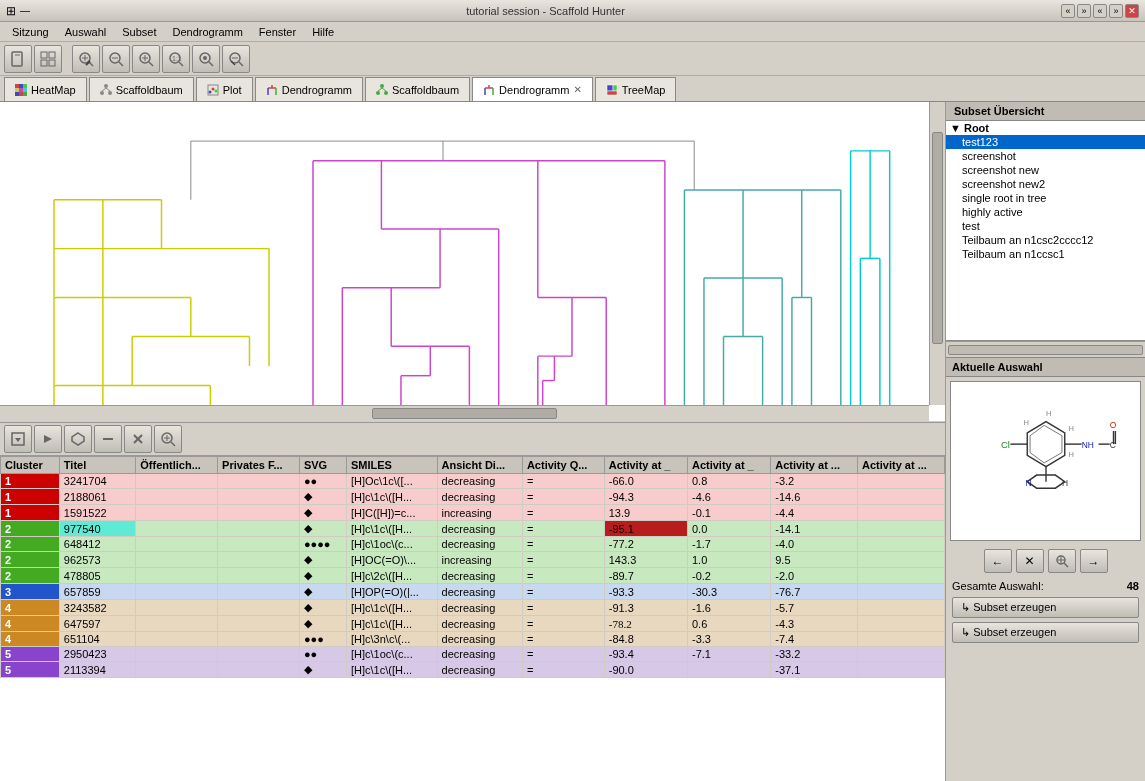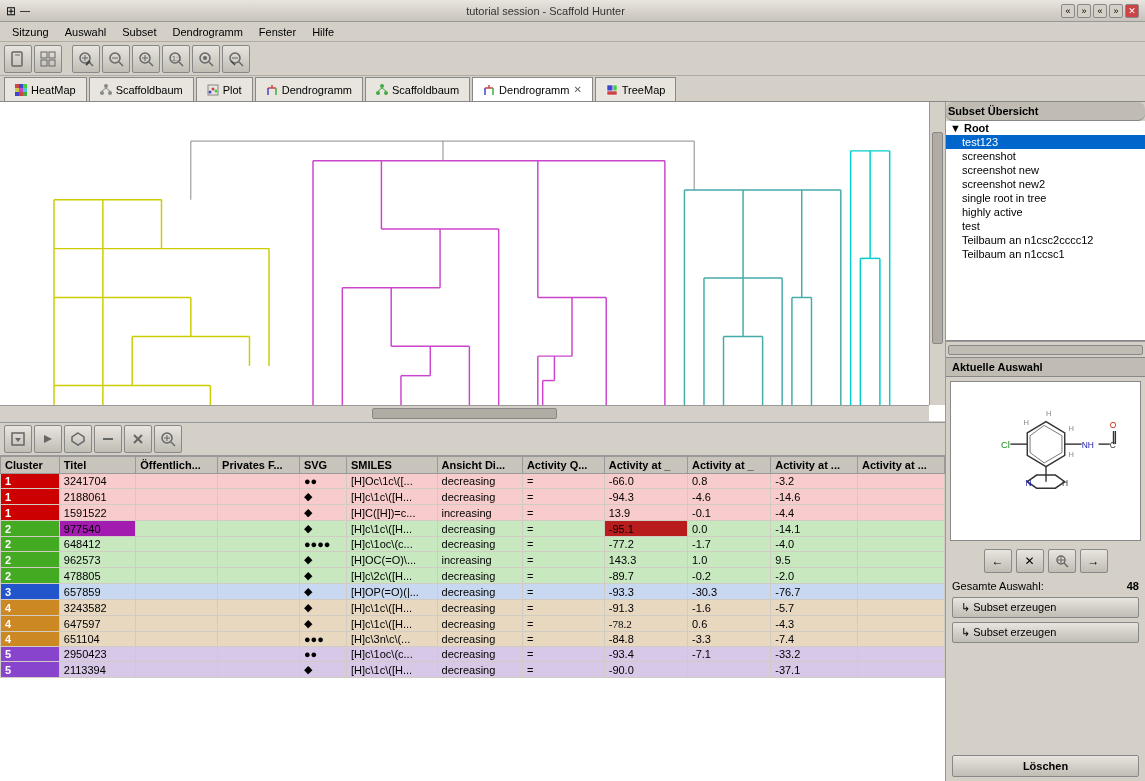--- a/index.html
+++ b/index.html
@@ -53,21 +53,21 @@
     .row-cl-1 td { background: #f8cccc; }
     .row-cl-2 td { background: #c8e8c0; }
     .row-cl-3 td { background: #c8d8f0; }
     .row-cl-4 td { background: #e8d8c0; }
     .row-cl-5 td { background: #d8c8e8; }
 
     
     .right-panel { width: 200px; background: #d4d0c8; border-left: 1px solid #999; display: flex; flex-direction: column; }
 
     
-    .subset-header { background: #c0bcb4; border-bottom: 1px solid #888; padding: 3px 2px; font-weight: bold; font-size: 11px; border-radius: 7px; }
+    .subset-header { background: #c0bcb4; border-bottom: 1px solid #888; padding: 3px 8px; font-weight: bold; font-size: 11px; }
     .subset-tree { flex: 0 0 220px; overflow-y: auto; background: white; border-bottom: 1px solid #888; }
     .subset-item { padding: 1px 4px; cursor: pointer; font-size: 11px; }
     .subset-item.selected { background: #0066cc; color: white; }
     .subset-root { font-weight: bold; }
     .subset-indent { padding-left: 16px; }
     .subset-scrollbar { height: 16px; background: #d4d0c8; border-top: 1px solid #999; display: flex; align-items: center; padding: 0 2px; }
     .subset-scrollbar-inner { flex: 1; height: 10px; background: #c0bcb4; border: 1px solid #888; border-radius: 2px; }
 
     
     .selection-header { background: #c0bcb4; padding: 3px 6px; font-weight: bold; font-size: 11px; border-bottom: 1px solid #888; border-top: 1px solid #888; }
@@ -487,21 +487,21 @@
                 <td style="background: rgb(248, 204, 204);">[H]C([H])=c...</td>
                 <td style="background: rgb(248, 204, 204);">increasing</td>
                 <td style="background: rgb(248, 204, 204);">=</td>
                 <td style="background: rgb(248, 204, 204);">13.9</td>
                 <td style="background: rgb(248, 204, 204);">-0.1</td>
                 <td style="background: rgb(248, 204, 204);">-4.4</td>
                 <td style="background: rgb(248, 204, 204);"></td>
               </tr>
               <tr class="row-cl-2">
                 <td style="background: rgb(68, 170, 34); color: white; font-weight: bold;">2</td>
-                <td style="background: #a21caf;">977540</td>
+                <td style="background: #5eead4;">977540</td>
                 <td style="background: rgb(200, 232, 192);"></td>
                 <td style="background: rgb(200, 232, 192);"></td>
                 <td style="background: rgb(200, 232, 192);">◆</td>
                 <td style="background: rgb(200, 232, 192);">[H]c\1c\([H...</td>
                 <td style="background: rgb(200, 232, 192);">decreasing</td>
                 <td style="background: rgb(200, 232, 192);">=</td>
                 <td style="background: #b91c1c;">-95.1</td>
                 <td style="background: rgb(200, 232, 192);">0.0</td>
                 <td style="background: rgb(200, 232, 192);">-14.1</td>
                 <td style="background: rgb(200, 232, 192);"></td>
@@ -714,15 +714,14 @@
 
     <div class="gesamte-row">
       <span>Gesamte Auswahl:</span>
       <span class="gesamte-count">48</span>
     </div>
     <button class="subset-btn">↳ Subset erzeugen</button>
 
     <button class="subset-btn">↳ Subset erzeugen</button>
 
     <div style="flex:1;"></div>
-    <button class="loeschen-btn">Löschen</button>
   </div>
 </div>
 
 </body></html>

